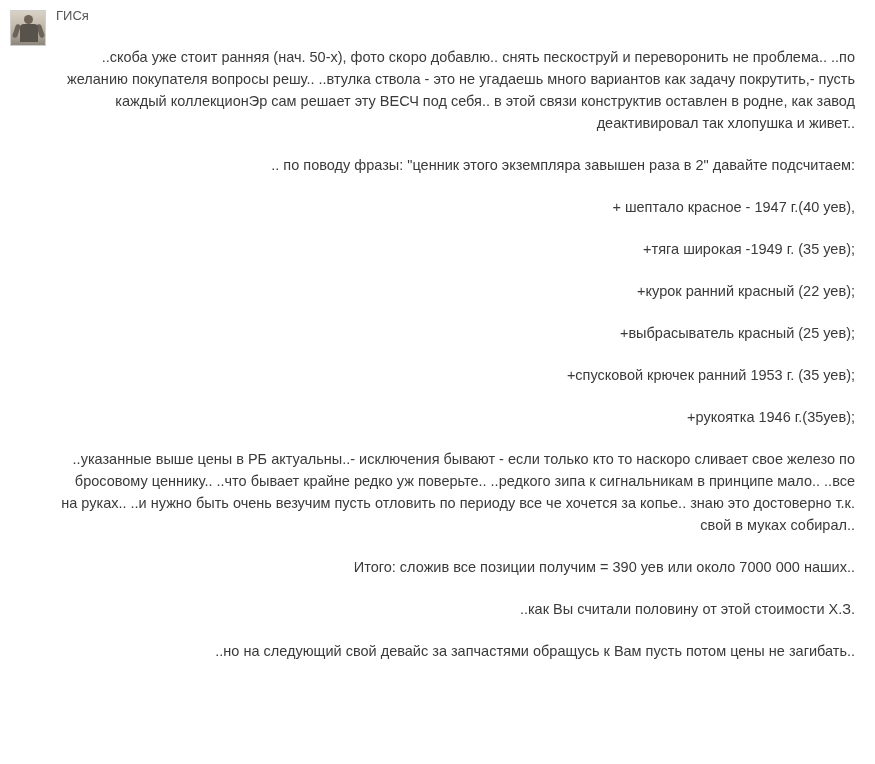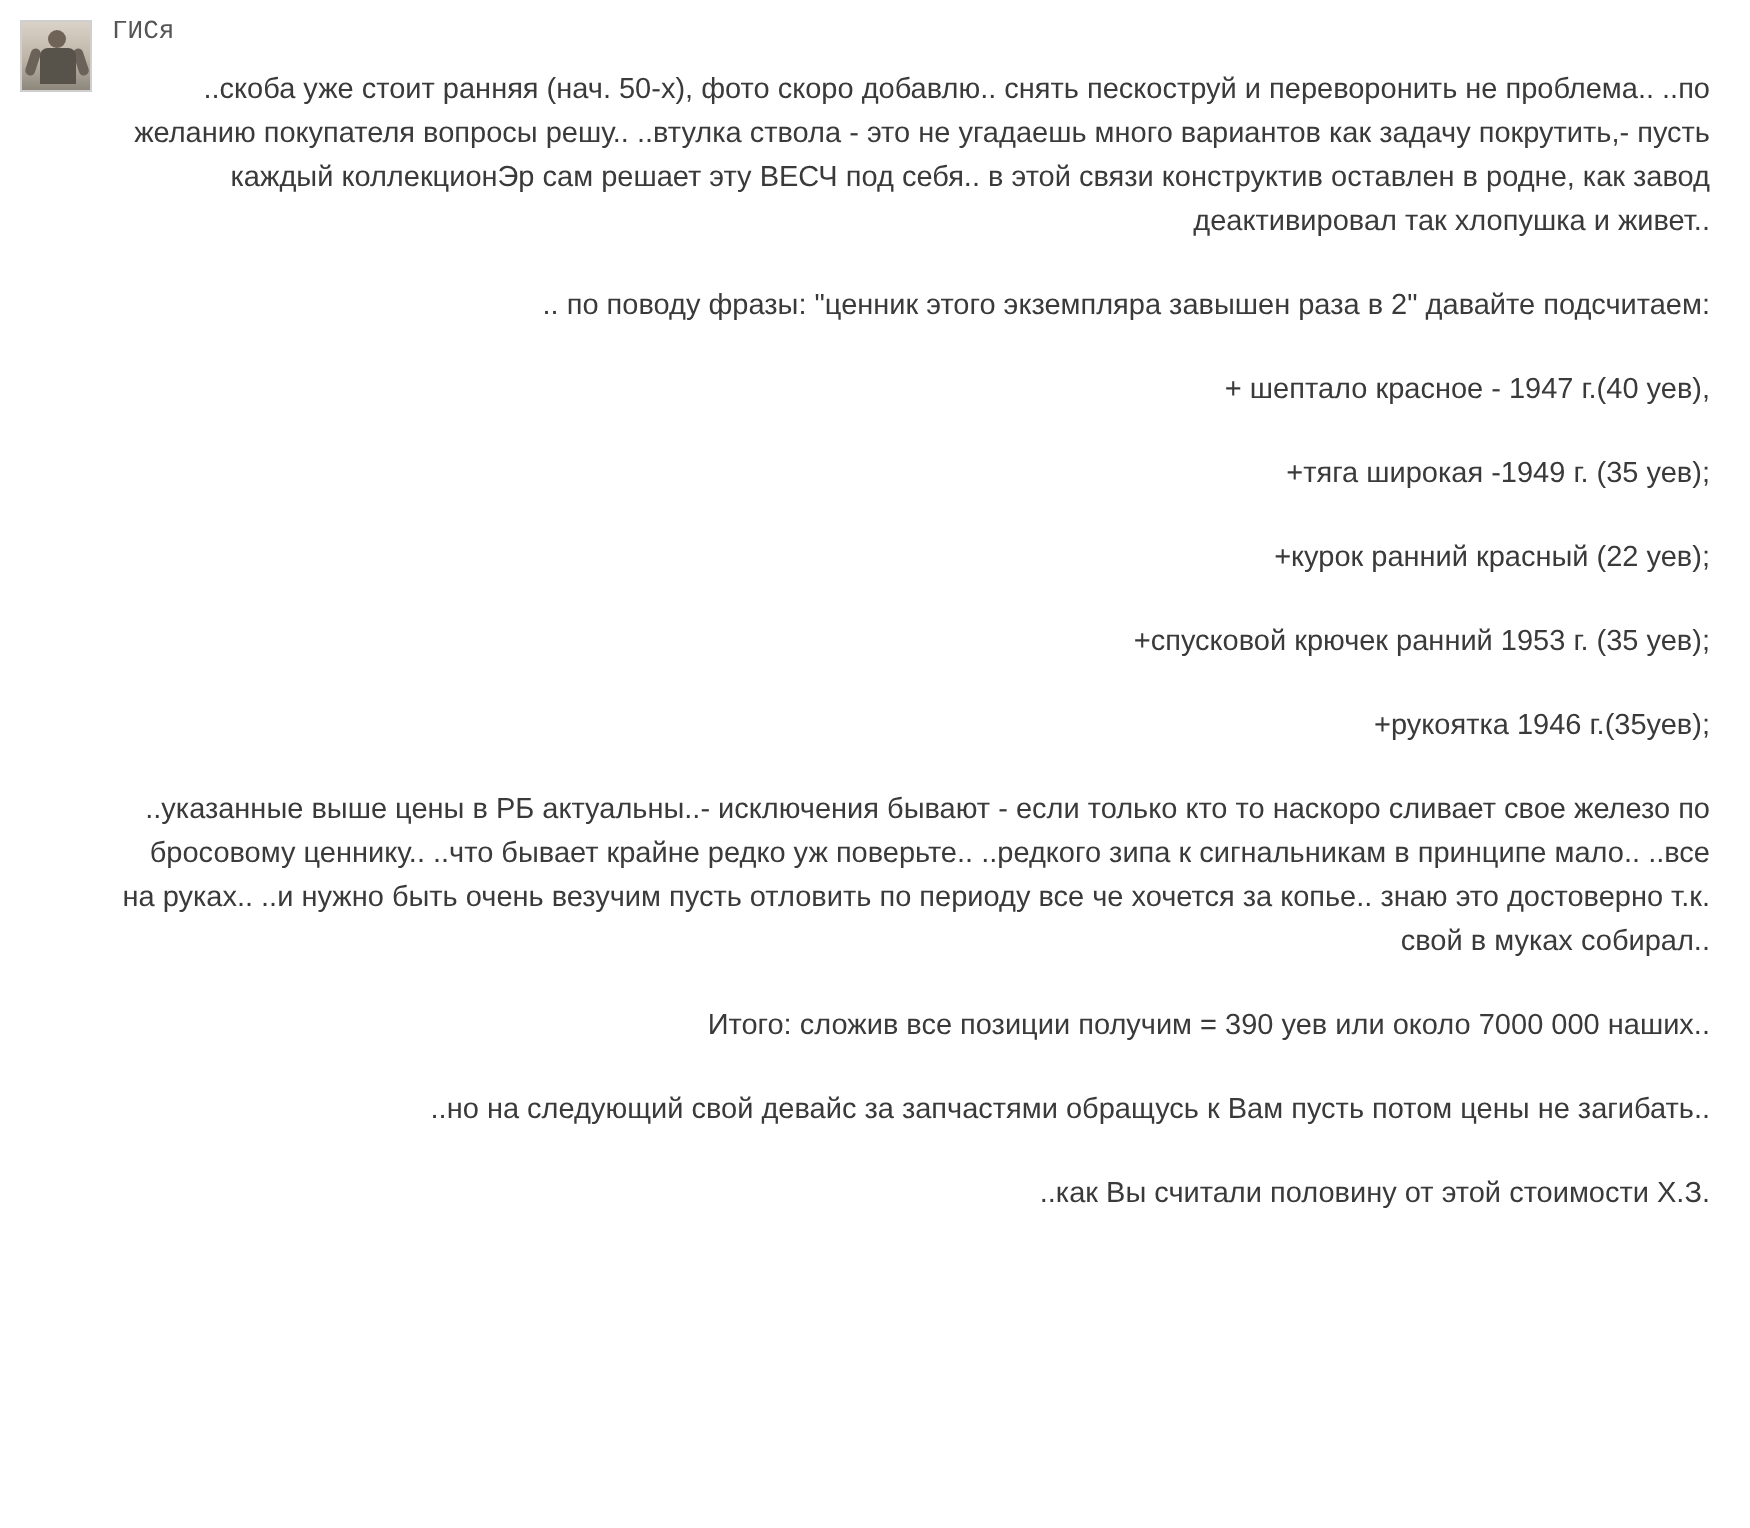--- a/index.html
+++ b/index.html
@@ -67,23 +67,22 @@
 
   .content-col {
     flex: 1 1 auto;
     min-width: 0;
     padding-right: 10px;
   }
   .author {
     font-size: 13px;
     color: #555555;
     font-weight: normal;
-    margin: 0 0 10px 0;
+    margin: 0 0 22px 0;
     line-height: 1.2;
-    font-family: Liberation Mono, monospace;
   }
   .para {
     font-size: 14.5px;
     line-height: 22px;
     color: #3a3a3a;
     margin: 0 0 20px 0;
     text-align: right;
     word-wrap: break-word;
   }
 </style>
@@ -103,22 +102,23 @@
   </div>
 
   <div class="content-col">
     <div class="author">ГИСя</div>
 
     <p class="para">..скоба уже стоит ранняя (нач. 50-х), фото скоро добавлю.. снять пескоструй и переворонить не проблема.. ..по желанию покупателя вопросы решу.. ..втулка ствола - это не угадаешь много вариантов как задачу покрутить,- пусть каждый коллекционЭр сам решает эту ВЕСЧ под себя.. в этой связи конструктив оставлен в родне, как завод деактивировал так хлопушка и живет..</p>
     <p class="para">.. по поводу фразы: "ценник этого экземпляра завышен раза в 2" давайте подсчитаем:</p>
     <p class="para">+ шептало красное - 1947 г.(40 уев),</p>
     <p class="para">+тяга широкая -1949 г. (35 уев);</p>
     <p class="para">+курок ранний красный (22 уев);</p>
+    <p class="para">+выбрасыватель красный (25 уев);</p>
     <p class="para">+спусковой крючек ранний 1953 г. (35 уев);</p>
     <p class="para">+рукоятка 1946 г.(35уев);</p>
     <p class="para">..указанные выше цены в РБ актуальны..- исключения бывают - если только кто то наскоро сливает свое железо по бросовому ценнику.. ..что бывает крайне редко уж поверьте.. ..редкого зипа к сигнальникам в принципе мало.. ..все на руках.. ..и нужно быть очень везучим пусть отловить по периоду все че хочется за копье.. знаю это достоверно т.к. свой в муках собирал..</p>
     <p class="para">Итого: сложив все позиции получим = 390 уев или около 7000 000 наших..</p>
+    <p class="para">..как Вы считали половину от этой стоимости Х.З.</p>
     <p class="para">..но на следующий свой девайс за запчастями обращусь к Вам пусть потом цены не загибать..</p>
-    <p class="para">..как Вы считали половину от этой стоимости Х.З.</p>
 
   </div>
 
 </div>
 
 </body></html>

